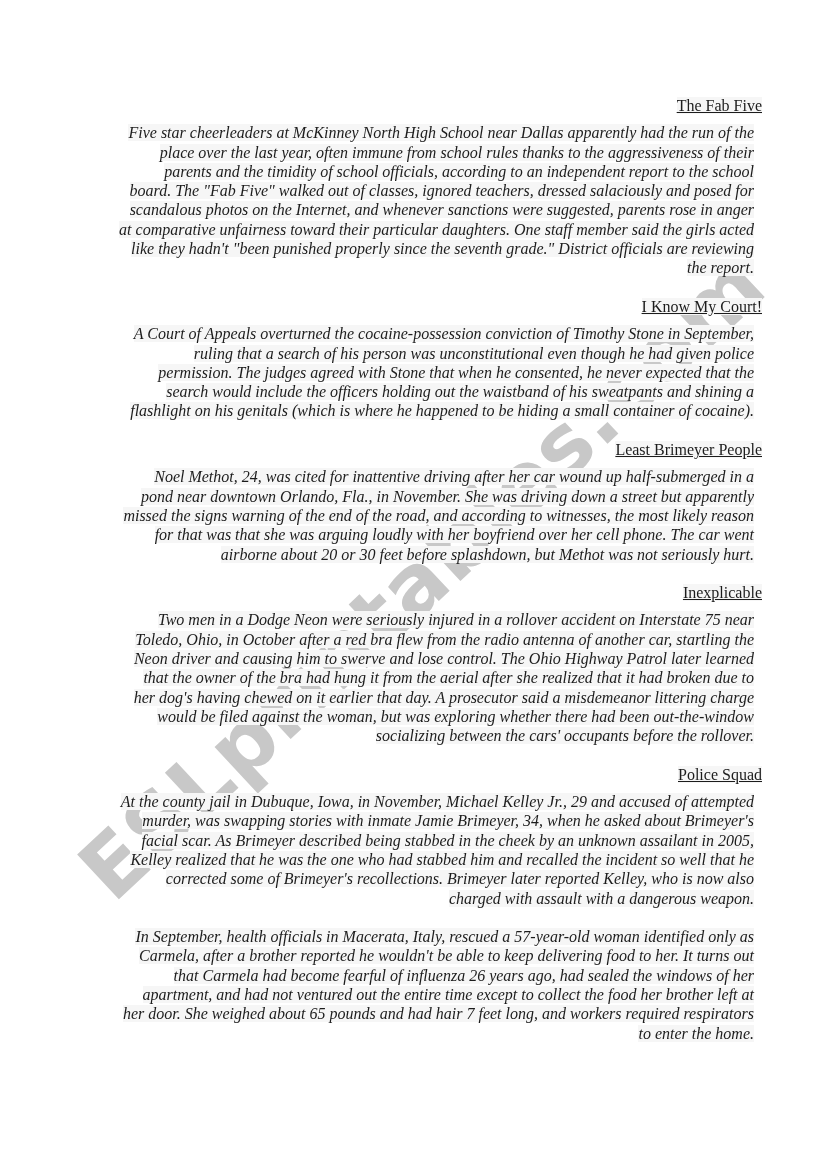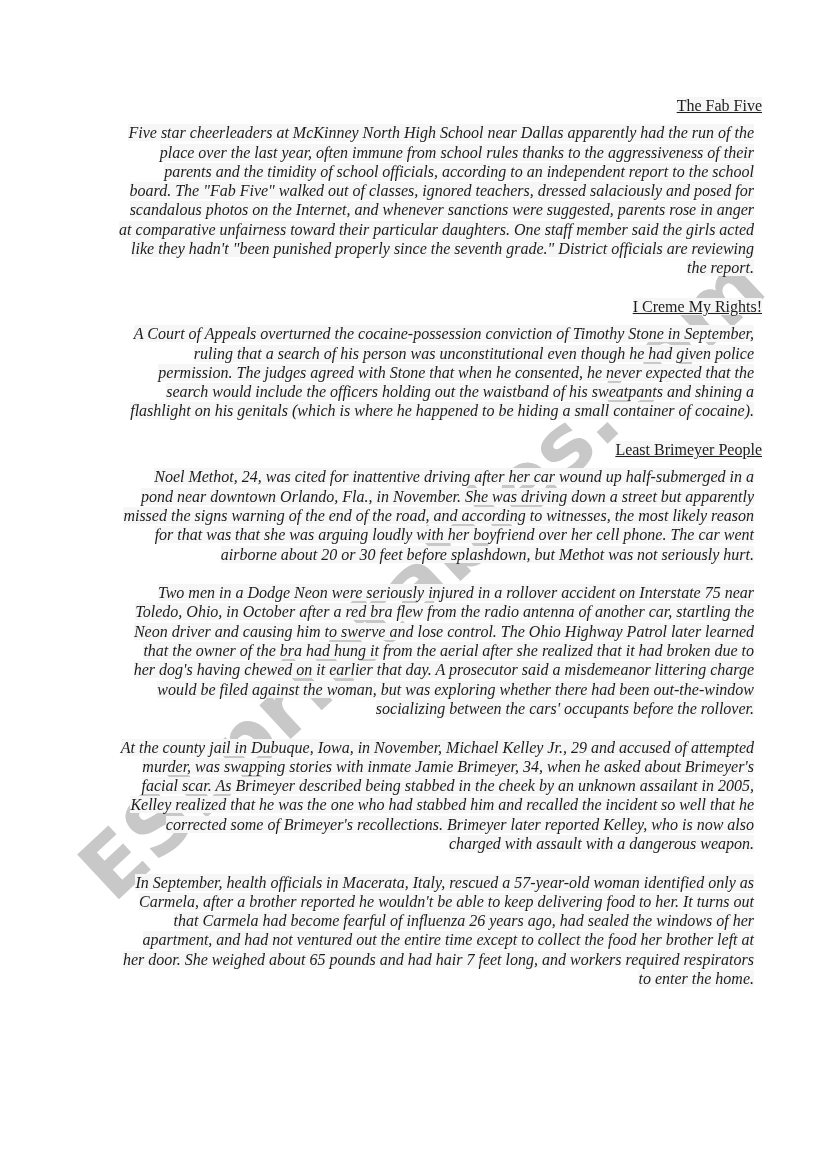--- a/index.html
+++ b/index.html
@@ -73,34 +73,36 @@
   </div>
 
   <main class="content">
 
     <section class="story">
       <h2 class="story-heading"><span class="band">The Fab Five</span></h2>
       <p class="story-body"><span class="band">Five star cheerleaders at McKinney North High School near Dallas apparently had the run of the place over the last year, often immune from school rules thanks to the aggressiveness of their parents and the timidity of school officials, according to an independent report to the school board. The "Fab Five" walked out of classes, ignored teachers, dressed salaciously and posed for scandalous photos on the Internet, and whenever sanctions were suggested, parents rose in anger at comparative unfairness toward their particular daughters. One staff member said the girls acted like they hadn't "been punished properly since the seventh grade." District officials are reviewing the report.</span></p>
     </section>
 
     <section class="story">
-      <h2 class="story-heading"><span class="band">I Creme My Rights!</span></h2>
+      <h2 class="story-heading"><span class="band">I Know My Court!</span></h2>
       <p class="story-body"><span class="band">A Court of Appeals overturned the cocaine-possession conviction of Timothy Stone in September, ruling that a search of his person was unconstitutional even though he had given police permission. The judges agreed with Stone that when he consented, he never expected that the search would include the officers holding out the waistband of his sweatpants and shining a flashlight on his genitals (which is where he happened to be hiding a small container of cocaine).</span></p>
     </section>
 
     <section class="story">
       <h2 class="story-heading"><span class="band">Least Brimeyer People</span></h2>
       <p class="story-body"><span class="band">Noel Methot, 24, was cited for inattentive driving after her car wound up half-submerged in a pond near downtown Orlando, Fla., in November. She was driving down a street but apparently missed the signs warning of the end of the road, and according to witnesses, the most likely reason for that was that she was arguing loudly with her boyfriend over her cell phone. The car went airborne about 20 or 30 feet before splashdown, but Methot was not seriously hurt.</span></p>
     </section>
 
     <section class="story">
+      <h2 class="story-heading"><span class="band">Inexplicable</span></h2>
       <p class="story-body"><span class="band">Two men in a Dodge Neon were seriously injured in a rollover accident on Interstate 75 near Toledo, Ohio, in October after a red bra flew from the radio antenna of another car, startling the Neon driver and causing him to swerve and lose control. The Ohio Highway Patrol later learned that the owner of the bra had hung it from the aerial after she realized that it had broken due to her dog's having chewed on it earlier that day. A prosecutor said a misdemeanor littering charge would be filed against the woman, but was exploring whether there had been out-the-window socializing between the cars' occupants before the rollover.</span></p>
     </section>
 
     <section class="story">
+      <h2 class="story-heading"><span class="band">Police Squad</span></h2>
       <p class="story-body"><span class="band">At the county jail in Dubuque, Iowa, in November, Michael Kelley Jr., 29 and accused of attempted murder, was swapping stories with inmate Jamie Brimeyer, 34, when he asked about Brimeyer's facial scar. As Brimeyer described being stabbed in the cheek by an unknown assailant in 2005, Kelley realized that he was the one who had stabbed him and recalled the incident so well that he corrected some of Brimeyer's recollections. Brimeyer later reported Kelley, who is now also charged with assault with a dangerous weapon.</span></p>
     </section>
 
     <section class="story">
       <p class="story-body"><span class="band">In September, health officials in Macerata, Italy, rescued a 57-year-old woman identified only as Carmela, after a brother reported he wouldn't be able to keep delivering food to her. It turns out that Carmela had become fearful of influenza 26 years ago, had sealed the windows of her apartment, and had not ventured out the entire time except to collect the food her brother left at her door. She weighed about 65 pounds and had hair 7 feet long, and workers required respirators to enter the home.</span></p>
     </section>
 
   </main>
 </div>
 

